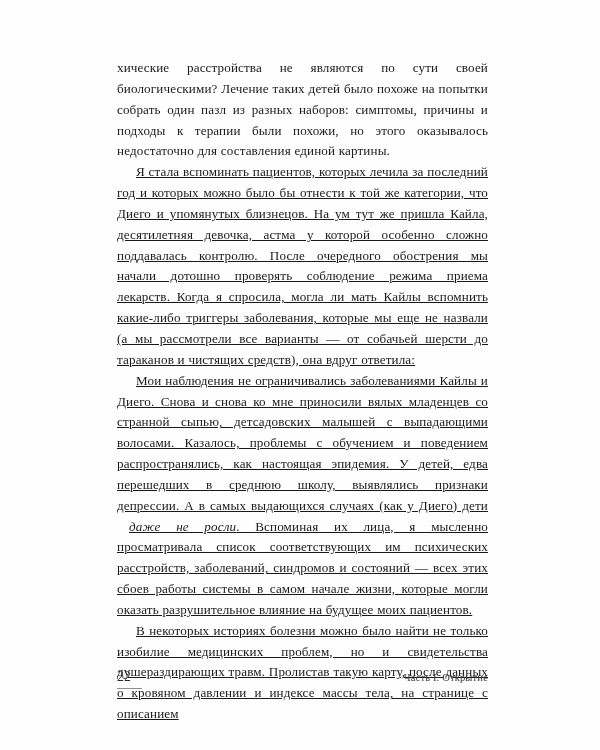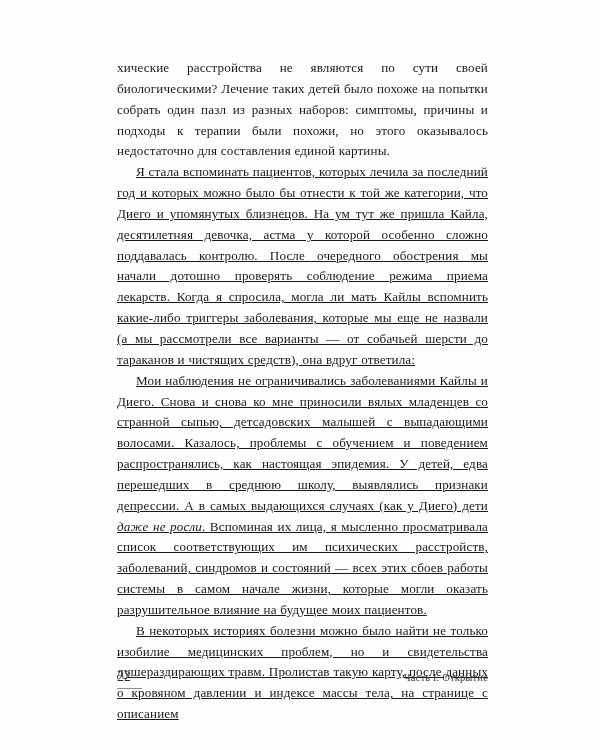--- a/index.html
+++ b/index.html
@@ -49,20 +49,21 @@
     text-indent: 19px;
     text-decoration: underline;
   }
 
   .para.cont {
     text-indent: 0;
   }
 
   .ital {
     font-style: italic;
+    margin-left: 12px;
   }
 
   .footer {
     position: absolute;
     left: 117px;
     top: 668px;
     width: 371px;
     height: 26px;
   }
 

